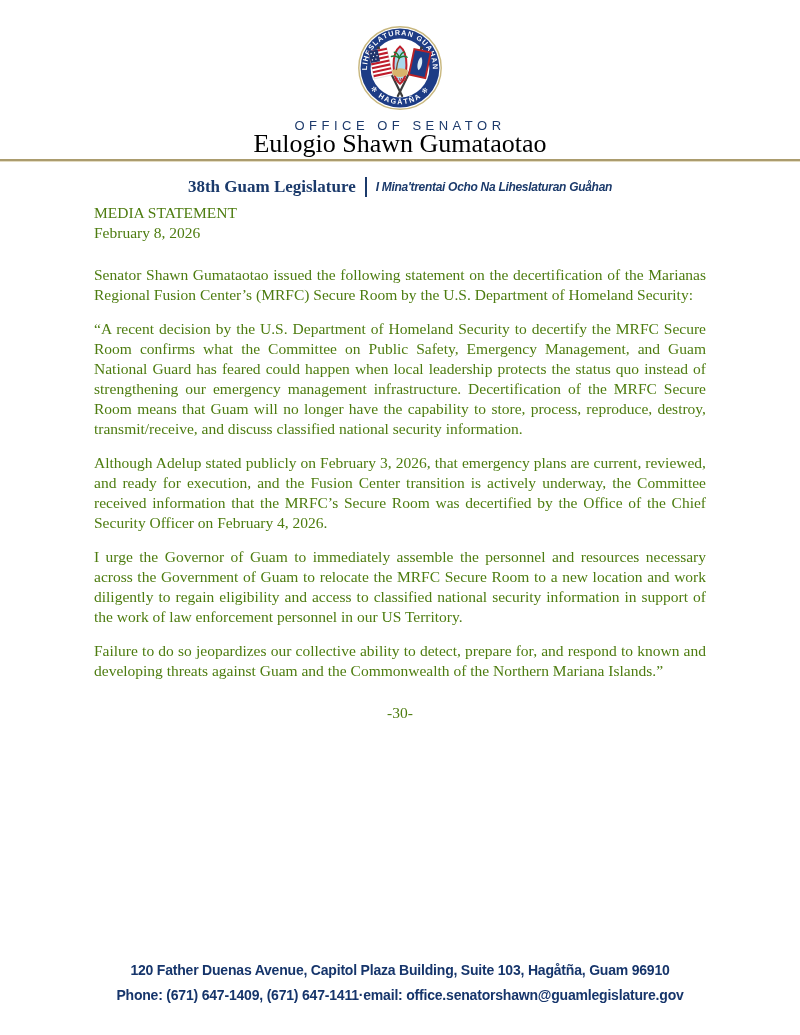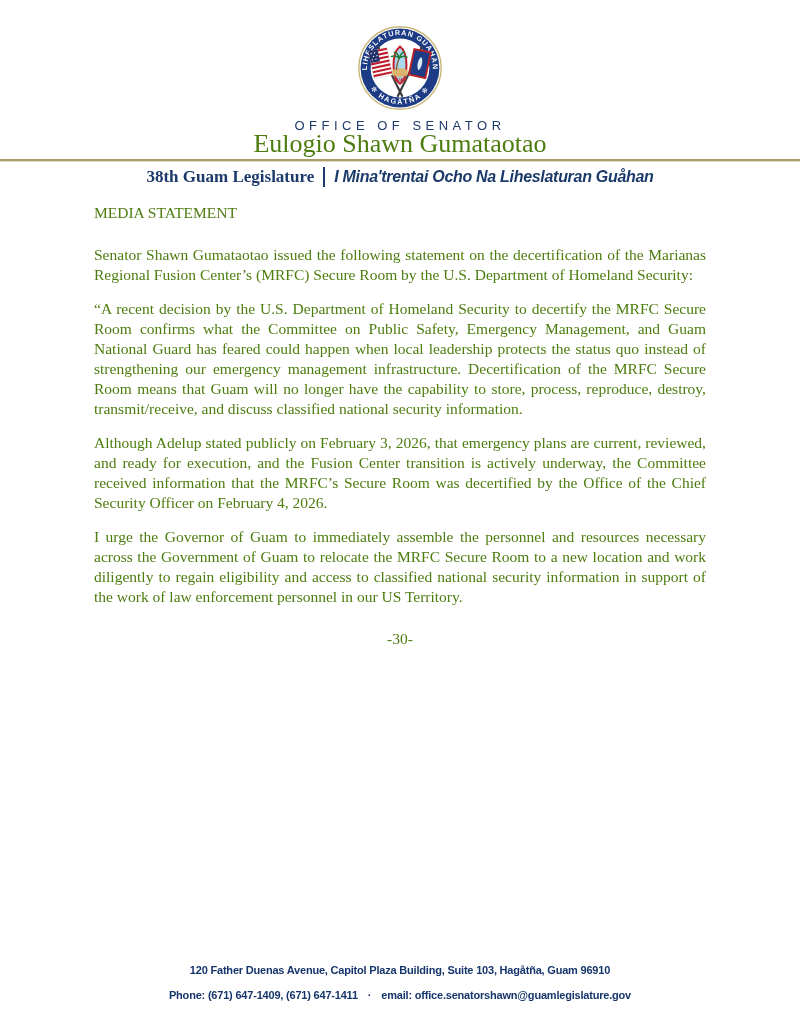--- a/index.html
+++ b/index.html
@@ -5,43 +5,43 @@
   html,body{margin:0;padding:0;background:#ffffff;}
   .page{position:relative;width:800px;height:1035px;background:#fff;overflow:hidden;
         font-family:"Liberation Serif", serif;}
 
   
   .seal{position:absolute;top:25px;left:50%;transform:translateX(-50%);width:86px;height:86px;}
   .office-line{position:absolute;top:118px;left:0;right:0;text-align:center;
       font-family:"Liberation Sans", sans-serif;font-size:13px;letter-spacing:4.5px;
       color:#1d3a6b;font-weight:400;}
   .senator-name{position:absolute;top:129px;left:0;right:0;text-align:center;
-      font-family:"Liberation Serif", serif;font-size:26px;color:#4d7c0f;font-weight:400;}
+      font-family:"Liberation Serif", serif;font-size:26px;color:#000000;font-weight:400;}
   .gold-rule{position:absolute;top:159px;left:0;right:0;height:2px;background:#ab9c6e;
       border-bottom:1px solid #e4dcc2;}
-  .legislature-row{position:absolute;top:165px;left:0;right:0;display:flex;
+  .legislature-row{position:absolute;top:175px;left:0;right:0;display:flex;
       justify-content:center;align-items:center;gap:9px;height:24px;}
   .leg-en{font-family:"Liberation Serif", serif;font-weight:700;font-size:17px;color:#1b3a6b;}
   .leg-sep{width:2px;height:20px;background:#1b3a6b;}
   .leg-ch{font-family:"Liberation Sans", sans-serif;font-weight:700;font-style:italic;
-      font-size:16px;letter-spacing:-0.3px;color:#1b3a6b;}
+      font-size:12px;letter-spacing:-0.3px;color:#1b3a6b;}
 
   
   .statement{position:absolute;top:203px;left:94px;width:612px;color:#4d7c0f;
       font-size:15.5px;line-height:20px;}
   .doc-head{margin:0 0 22px 0;}
   .doc-head div{white-space:nowrap;}
   .para{margin:0 0 14px 0;text-align:justify;}
   .end-mark{margin-top:22px;text-align:center;}
 
   
   .footer{position:absolute;top:958px;left:0;right:0;text-align:center;
-      font-family:"Liberation Sans", sans-serif;font-weight:700;font-size:11px;
+      font-family:"Liberation Sans", sans-serif;font-weight:700;font-size:14px;
       letter-spacing:-0.2px;color:#16356b;line-height:25px;}
-  .footer-line2{display:flex;justify-content:center;align-items:center;gap:10px;}
+  .footer-line2{display:flex;justify-content:center;align-items:center;}
 
   
   .ring-text{font-family:"Liberation Sans","DejaVu Sans",sans-serif;font-weight:700;fill:#ffffff;}
 </style>
 </head>
 <body>
 
 <div class="page">
 
   <div>
@@ -121,26 +121,28 @@
     <div class="legislature-row">
       <span class="leg-en">38th Guam Legislature</span>
       <span class="leg-sep"></span>
       <span class="leg-ch">I Mina'trentai Ocho Na Liheslaturan Guåhan</span>
     </div>
   </div>
 
   <div class="statement">
     <div class="doc-head">
       <div>MEDIA STATEMENT</div>
+      <div>February 8, 2026</div>
     </div>
 
     <p class="para">Senator Shawn Gumataotao issued the following statement on the decertification of the Marianas Regional Fusion Center’s (MRFC) Secure Room by the U.S. Department of Homeland Security:</p>
     <p class="para">“A recent decision by the U.S. Department of Homeland Security to decertify the MRFC Secure Room confirms what the Committee on Public Safety, Emergency Management, and Guam National Guard has feared could happen when local leadership protects the status quo instead of strengthening our emergency management infrastructure. Decertification of the MRFC Secure Room means that Guam will no longer have the capability to store, process, reproduce, destroy, transmit/receive, and discuss classified national security information.</p>
     <p class="para">Although Adelup stated publicly on February 3, 2026, that emergency plans are current, reviewed, and ready for execution, and the Fusion Center transition is actively underway, the Committee received information that the MRFC’s Secure Room was decertified by the Office of the Chief Security Officer on February 4, 2026.</p>
     <p class="para">I urge the Governor of Guam to immediately assemble the personnel and resources necessary across the Government of Guam to relocate the MRFC Secure Room to a new location and work diligently to regain eligibility and access to classified national security information in support of the work of law enforcement personnel in our US Territory.</p>
+    <p class="para">Failure to do so jeopardizes our collective ability to detect, prepare for, and respond to known and developing threats against Guam and the Commonwealth of the Northern Mariana Islands.”</p>
 
     <div class="end-mark">-30-</div>
   </div>
 
   <div class="footer">
     <div>120 Father Duenas Avenue, Capitol Plaza Building, Suite 103, Hagåtña, Guam 96910</div>
     <div class="footer-line2">
       <span>Phone: (671) 647-1409, (671) 647-1411</span>
       <span>·</span>
       <span>email: office.senatorshawn@guamlegislature.gov</span>

